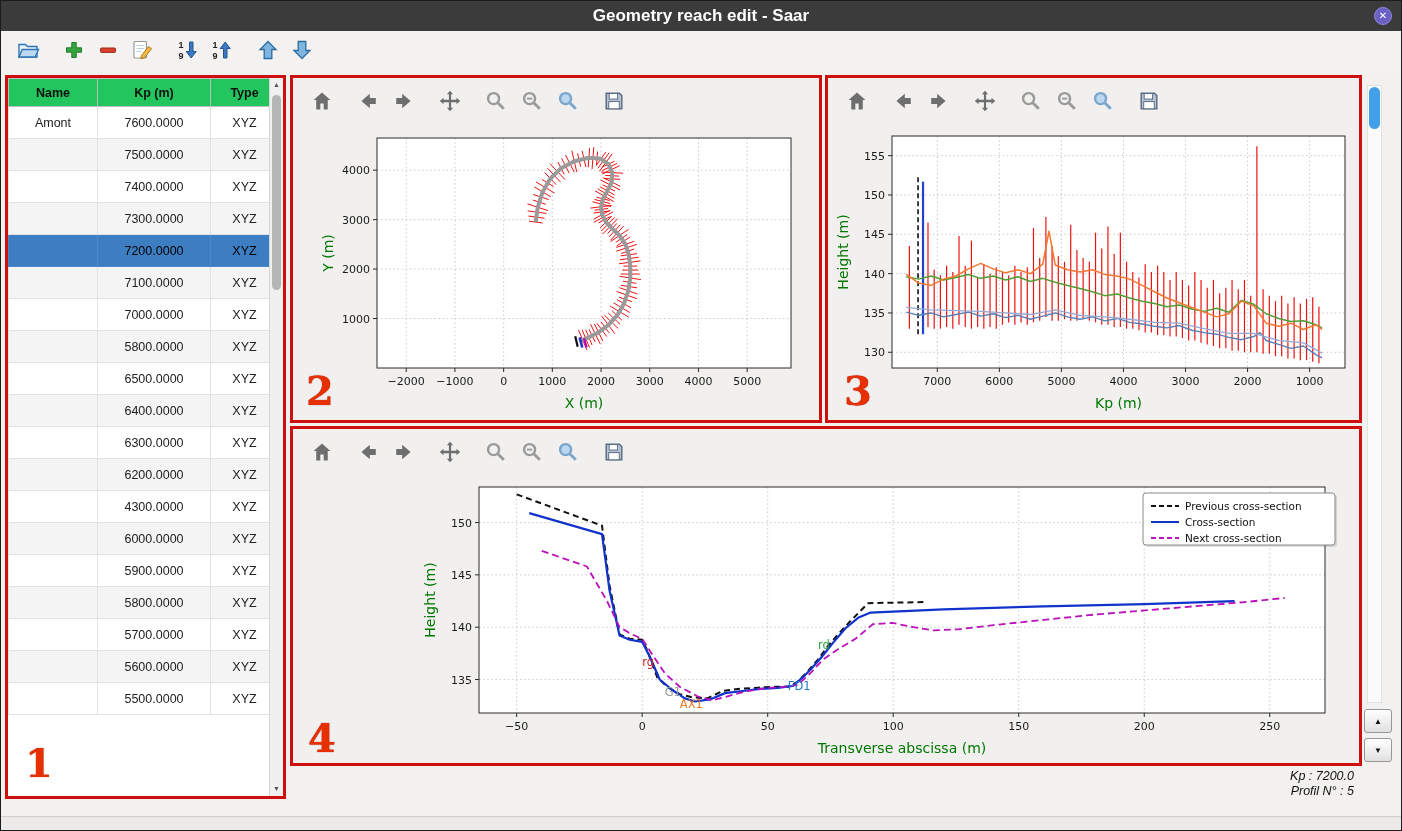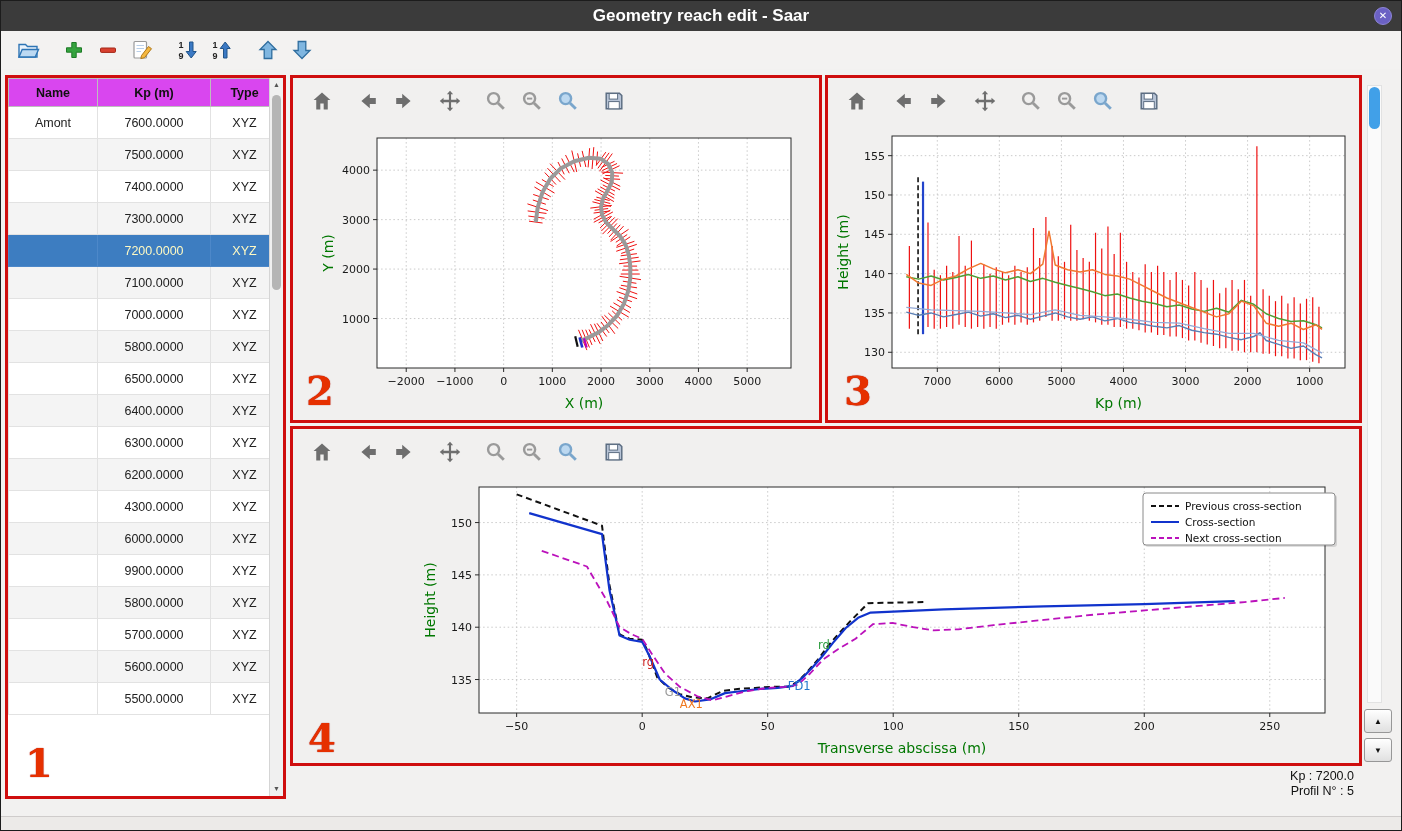--- a/index.html
+++ b/index.html
@@ -24,26 +24,26 @@
   
   .region{position:absolute;border:3px solid #cf0e0e;background:#f1f0ef;box-sizing:border-box;overflow:hidden;}
   .r1{left:4px;top:74px;width:281px;height:724px;background:#ffffff;}
   .r2{left:289px;top:74px;width:532px;height:348px;}
   .r3{left:824px;top:74px;width:537px;height:348px;}
   .r4{left:289px;top:425px;width:1072px;height:340px;}
 
   
   .table-wrap{position:absolute;left:0;top:0;right:14px;bottom:0;overflow:hidden;}
   table.profiles{border-collapse:collapse;width:261px;table-layout:fixed;}
-  table.profiles th{height:25px;background:#d946ef;border:1px solid #bdbdbd;font-size:12.5px;
+  table.profiles th{height:25px;background:#22c55e;border:1px solid #bdbdbd;font-size:12.5px;
     font-weight:bold;color:#111;text-align:center;}
   table.profiles td{height:29px;border:1px solid #e2e2e2;font-size:12.5px;text-align:center;
     color:#222;background:#fff;overflow:hidden;white-space:nowrap;}
   table.profiles tr:nth-child(even) td{background:#f4f4f4;}
-  table.profiles tr.sel td{background:#3d7dc1;color:#fef9c3;border-color:#4d88c9;}
+  table.profiles tr.sel td{background:#3d7dc1;color:#000000;border-color:#4d88c9;}
   .col-name{width:86px;} .col-kp{width:110px;} .col-type{width:65px;}
 
   .tbl-scroll{position:absolute;right:0;top:0;bottom:0;width:14px;background:#f0f0f0;border-left:1px solid #d5d5d5;box-sizing:border-box;}
   .tbl-scroll .sc-up,.tbl-scroll .sc-down{position:absolute;left:0;width:13px;height:14px;font-size:7px;
     color:#555;text-align:center;line-height:14px;cursor:pointer;}
   .tbl-scroll .sc-up{top:0;} .tbl-scroll .sc-down{bottom:0;}
   .tbl-scroll .thumb{position:absolute;left:2px;top:17px;width:9px;height:195px;background:#b5b5b5;border-radius:5px;cursor:pointer;}
 
   
   .mpl-toolbar{height:46px;display:flex;align-items:center;padding-left:14px;}
@@ -54,21 +54,21 @@
   .chart text{font-family:"DejaVu Sans","Liberation Sans",sans-serif;}
 
   
   .side-scroll{position:absolute;left:1366px;top:84px;width:15px;height:618px;background:#fafafa;
     border:1px solid #e2e2e2;box-sizing:border-box;}
   .side-thumb{position:absolute;left:1px;top:1px;width:11px;height:42px;background:#41a0e8;border-radius:6px;cursor:pointer;}
   .nav-btn{position:absolute;left:1363px;width:28px;height:24px;background:linear-gradient(#ffffff,#e0e0e0);
     border:1px solid #979797;border-radius:3px;font-size:8px;color:#111;text-align:center;padding:0;cursor:pointer;}
   #nav-up{top:708px;} #nav-down{top:737px;}
 
-  .info{position:absolute;right:47px;top:768px;text-align:right;font-size:12.5px;color:#111;line-height:15px;}
+  .info{position:absolute;right:47px;top:768px;text-align:right;font-size:12.5px;color:#111;line-height:15px;font-style:italic;}
 
   .statusbar{position:absolute;left:0;right:0;bottom:0;height:13px;background:#eceae8;border-top:1px solid #cfcccb;}
 
   
   .overlay-num{position:absolute;z-index:20;font-family:"DejaVu Serif",serif;font-weight:bold;
     font-size:40px;color:#e63000;text-shadow:0 0 1px #990000;}
   #num1{left:24px;top:738px;}
   #num2{left:305px;top:366px;}
   #num3{left:843px;top:366px;}
   #num4{left:307px;top:713px;}
@@ -212,21 +212,21 @@
               <td>4300.0000</td>
               <td>XYZ</td>
             </tr>
             <tr>
               <td></td>
               <td>6000.0000</td>
               <td>XYZ</td>
             </tr>
             <tr>
               <td></td>
-              <td>9900.0000</td>
+              <td>5900.0000</td>
               <td>XYZ</td>
             </tr>
             <tr>
               <td></td>
               <td>5800.0000</td>
               <td>XYZ</td>
             </tr>
             <tr>
               <td></td>
               <td>5700.0000</td>

